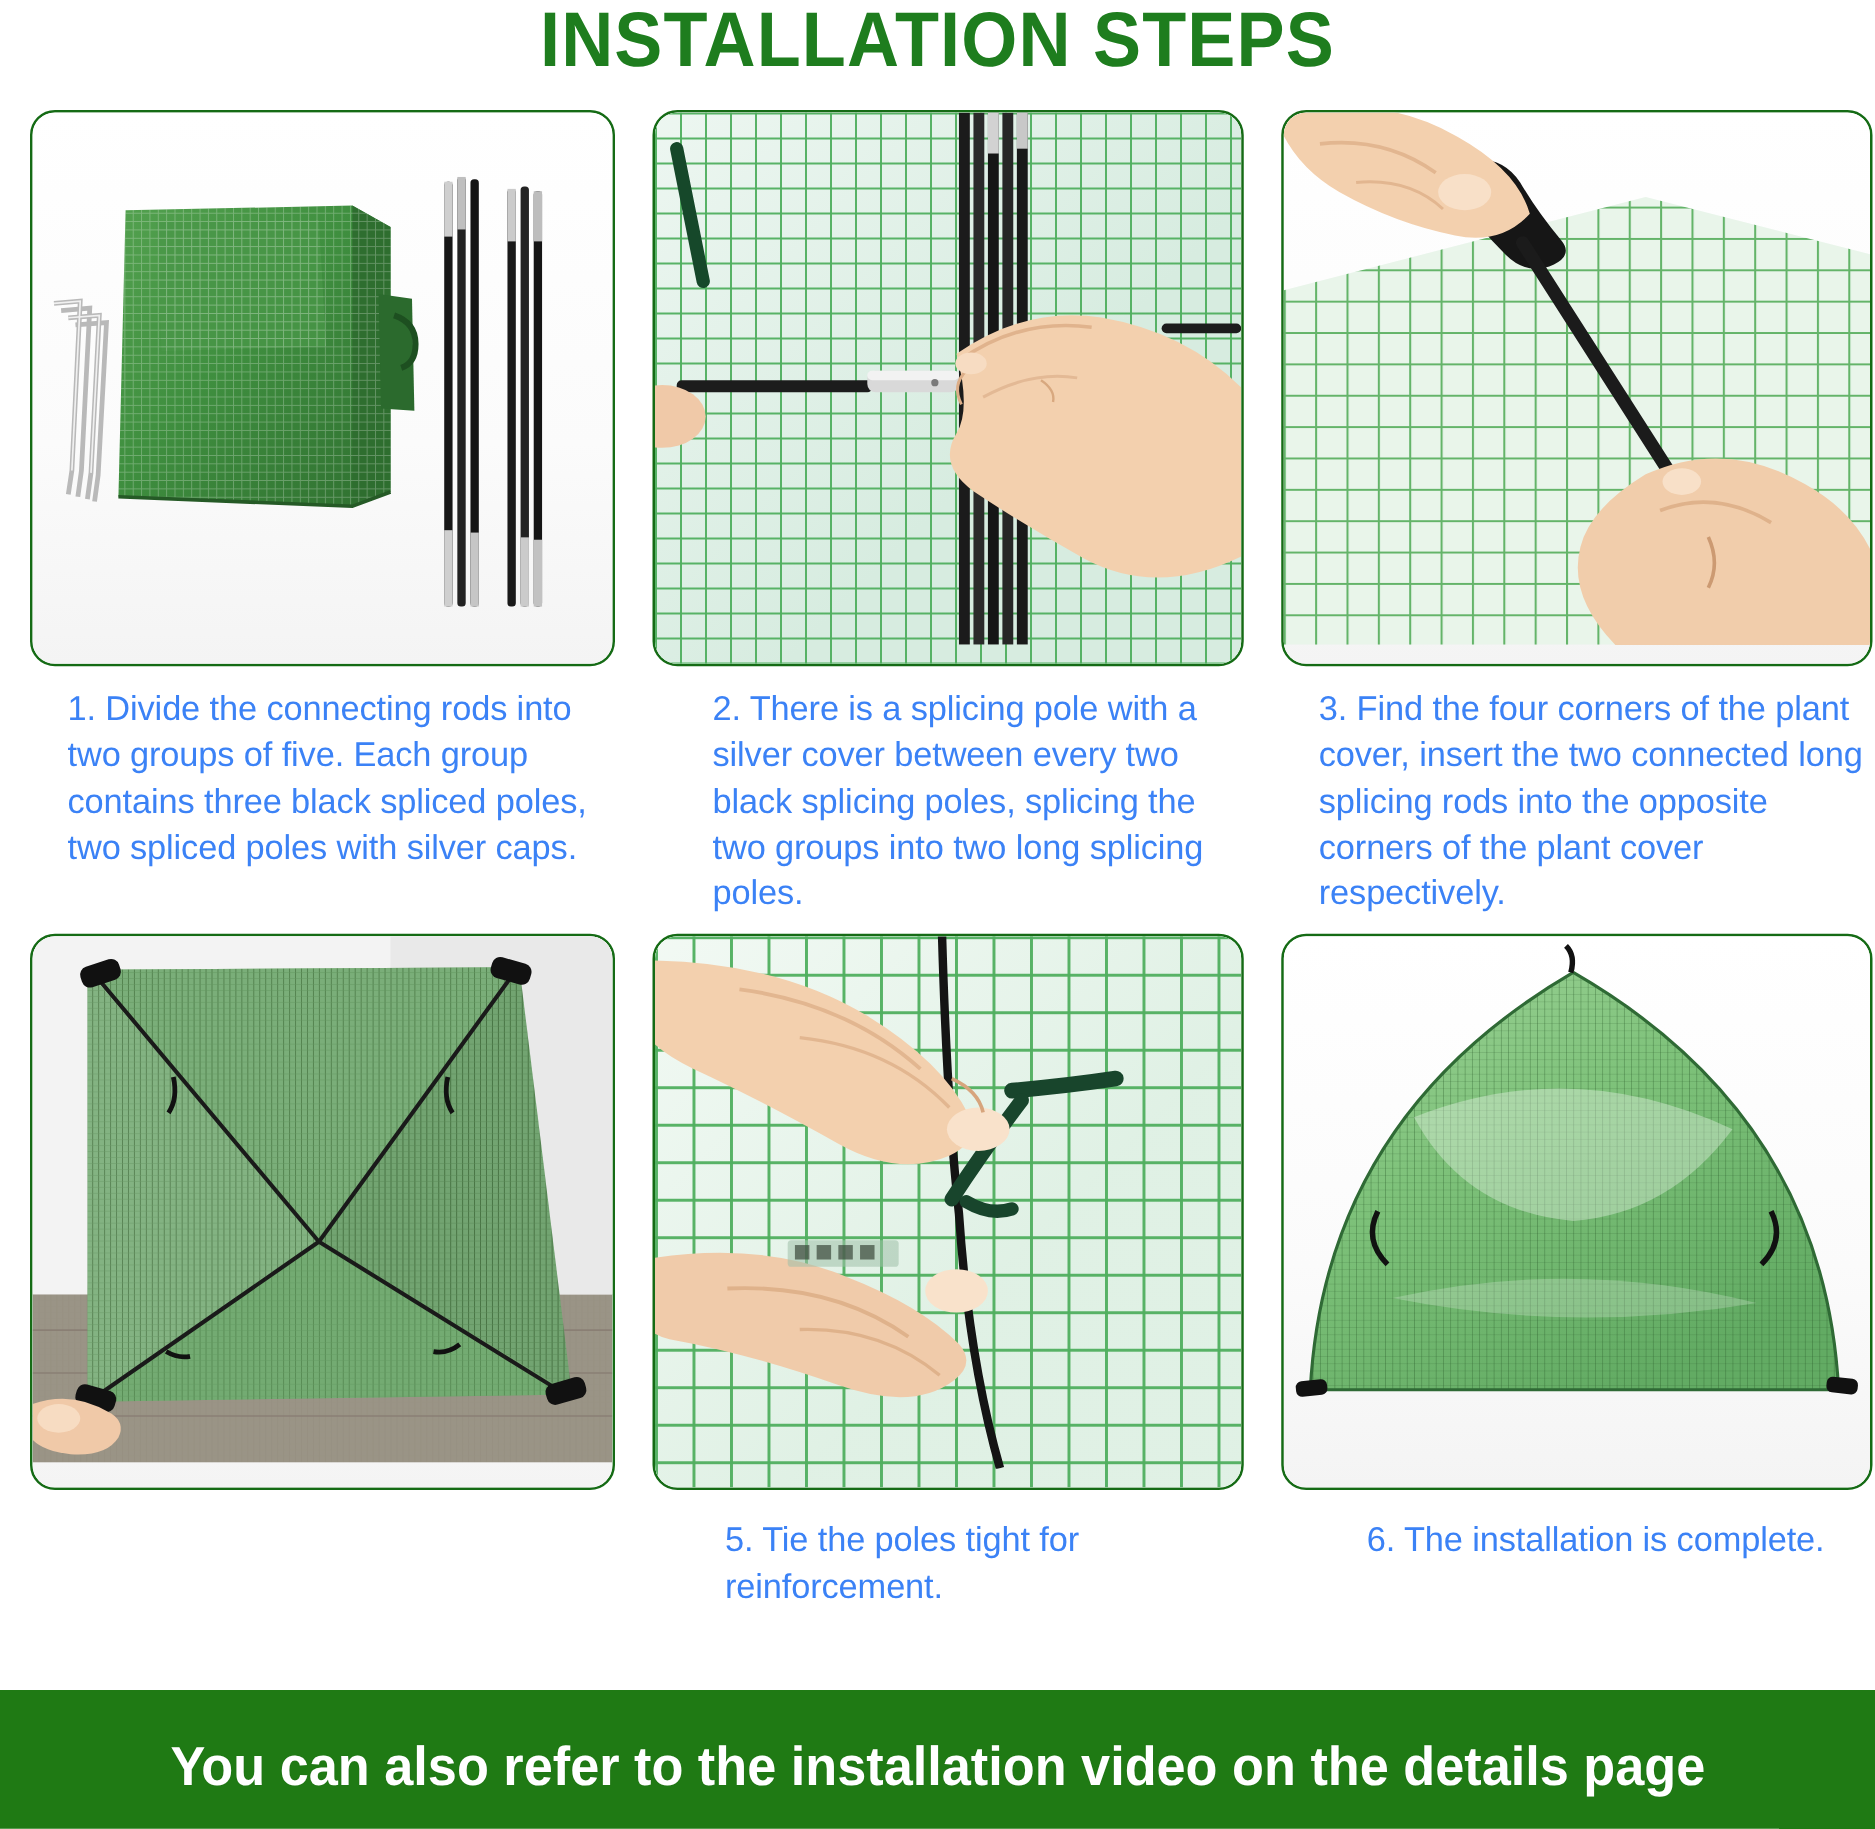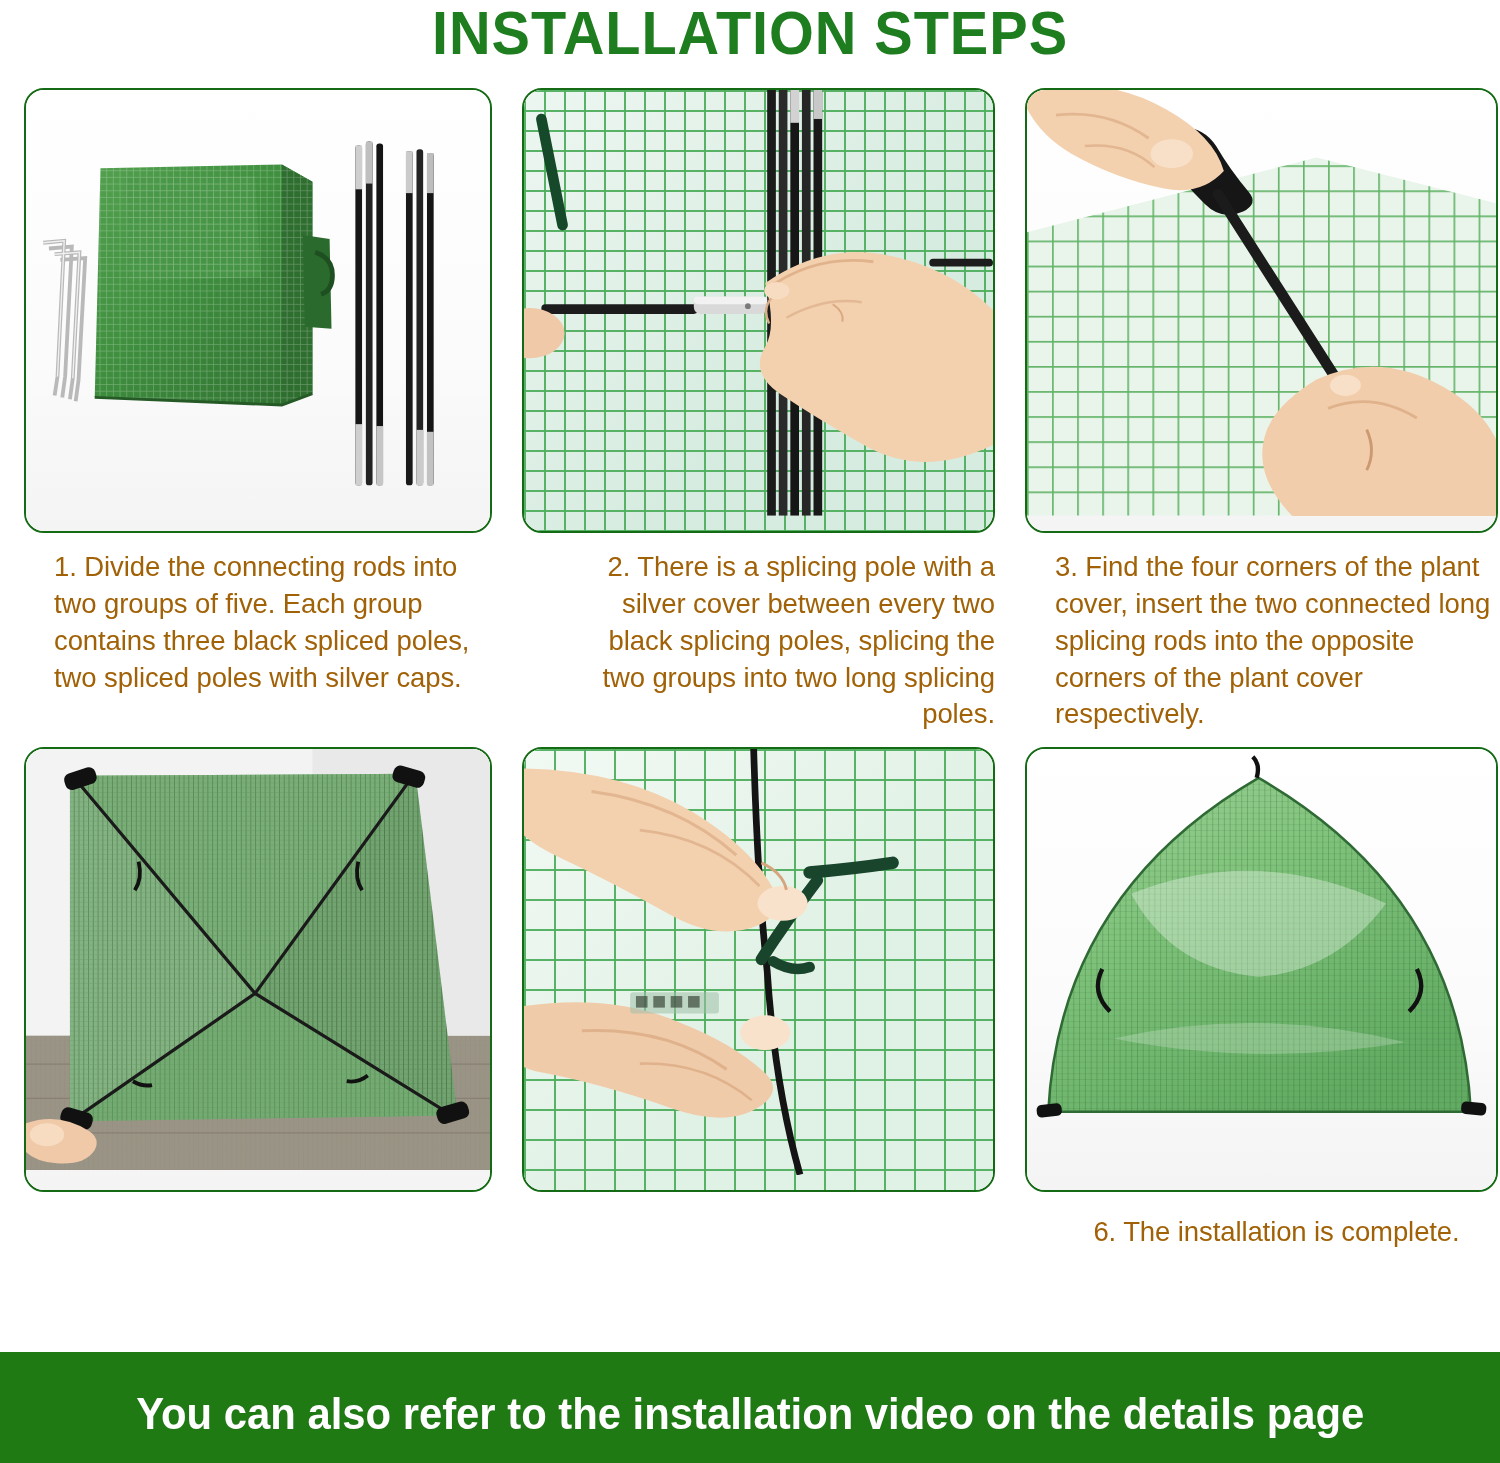--- a/index.html
+++ b/index.html
@@ -45,25 +45,25 @@
     border: 2px solid #156B15;
     border-radius: 20px;
     overflow: hidden;
     background: #ffffff;
     margin: 14px 10px 0 12px;
   }
 
   .step-caption {
     font-size: 27.5px;
     line-height: 1.34;
-    color: #a16207;
+    color: #3b82f6;
     padding: 16px 10px 0 42px;
     letter-spacing: -0.1px;
   }
-  .step-caption.center-ish { padding-left: 60px; text-align: right; }
+  .step-caption.center-ish { padding-left: 60px; }
   .step-caption.r2c1 { padding-left: 42px; padding-top: 22px; }
   .step-caption.r2c2 { padding-left: 70px; padding-top: 22px; }
   .step-caption.r2c3 { padding-left: 42px; padding-top: 22px; text-align:center;}
 
   
   .ph { position: absolute; inset: 0; }
 
   
   .mesh {
     position: absolute; inset: 0;
@@ -318,20 +318,21 @@
 
         <rect x="110" y="252" width="92" height="22" rx="3" fill="#9fbfa8" opacity="0.55"></rect>
         <g fill="#3c4a3c" opacity="0.7">
           <rect x="116" y="256" width="12" height="12"></rect>
             <rect x="134" y="256" width="12" height="12"></rect>
           <rect x="152" y="256" width="12" height="12"></rect>
             <rect x="170" y="256" width="12" height="12"></rect>
         </g>
       </svg>
     </div>
+    <div class="step-caption r2c2">5. Tie the poles tight for reinforcement.</div>
   </div>
 
   <div class="step-cell">
     <div class="photo-frame">
       <div class="ph white-bg"></div>
       <svg class="ph" viewBox="0 0 486 441">
         <defs>
           <linearGradient id="tentg" x1="0" y1="0" x2="0.6" y2="1">
             <stop offset="0%" stop-color="#9ed398"></stop>
             <stop offset="45%" stop-color="#7ec27a"></stop>

